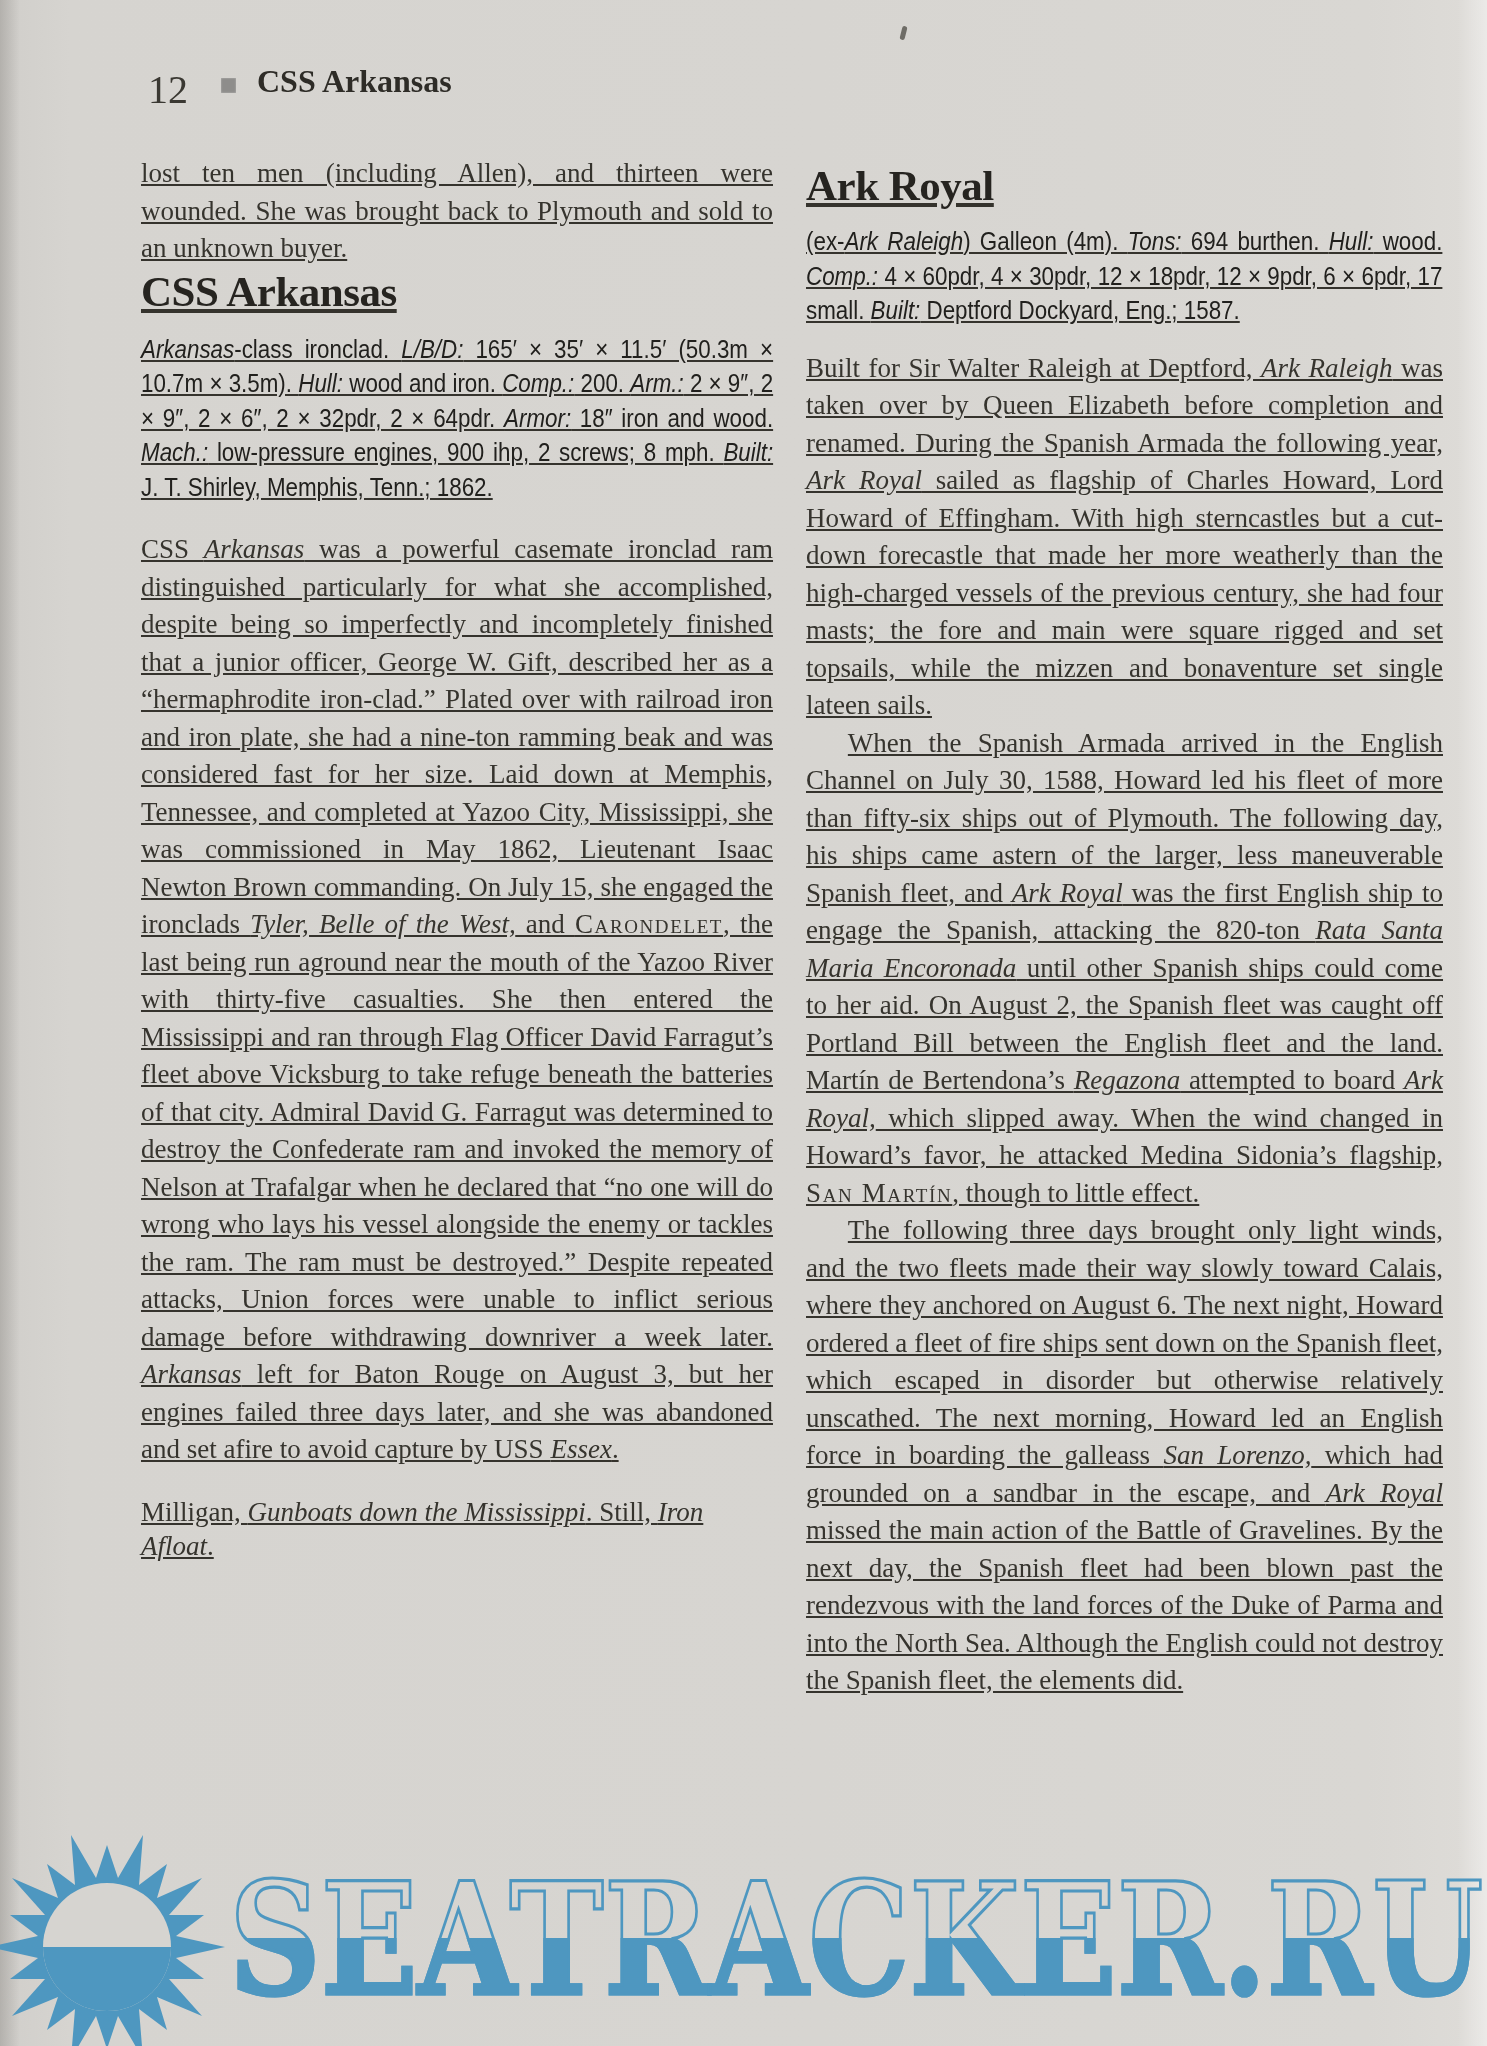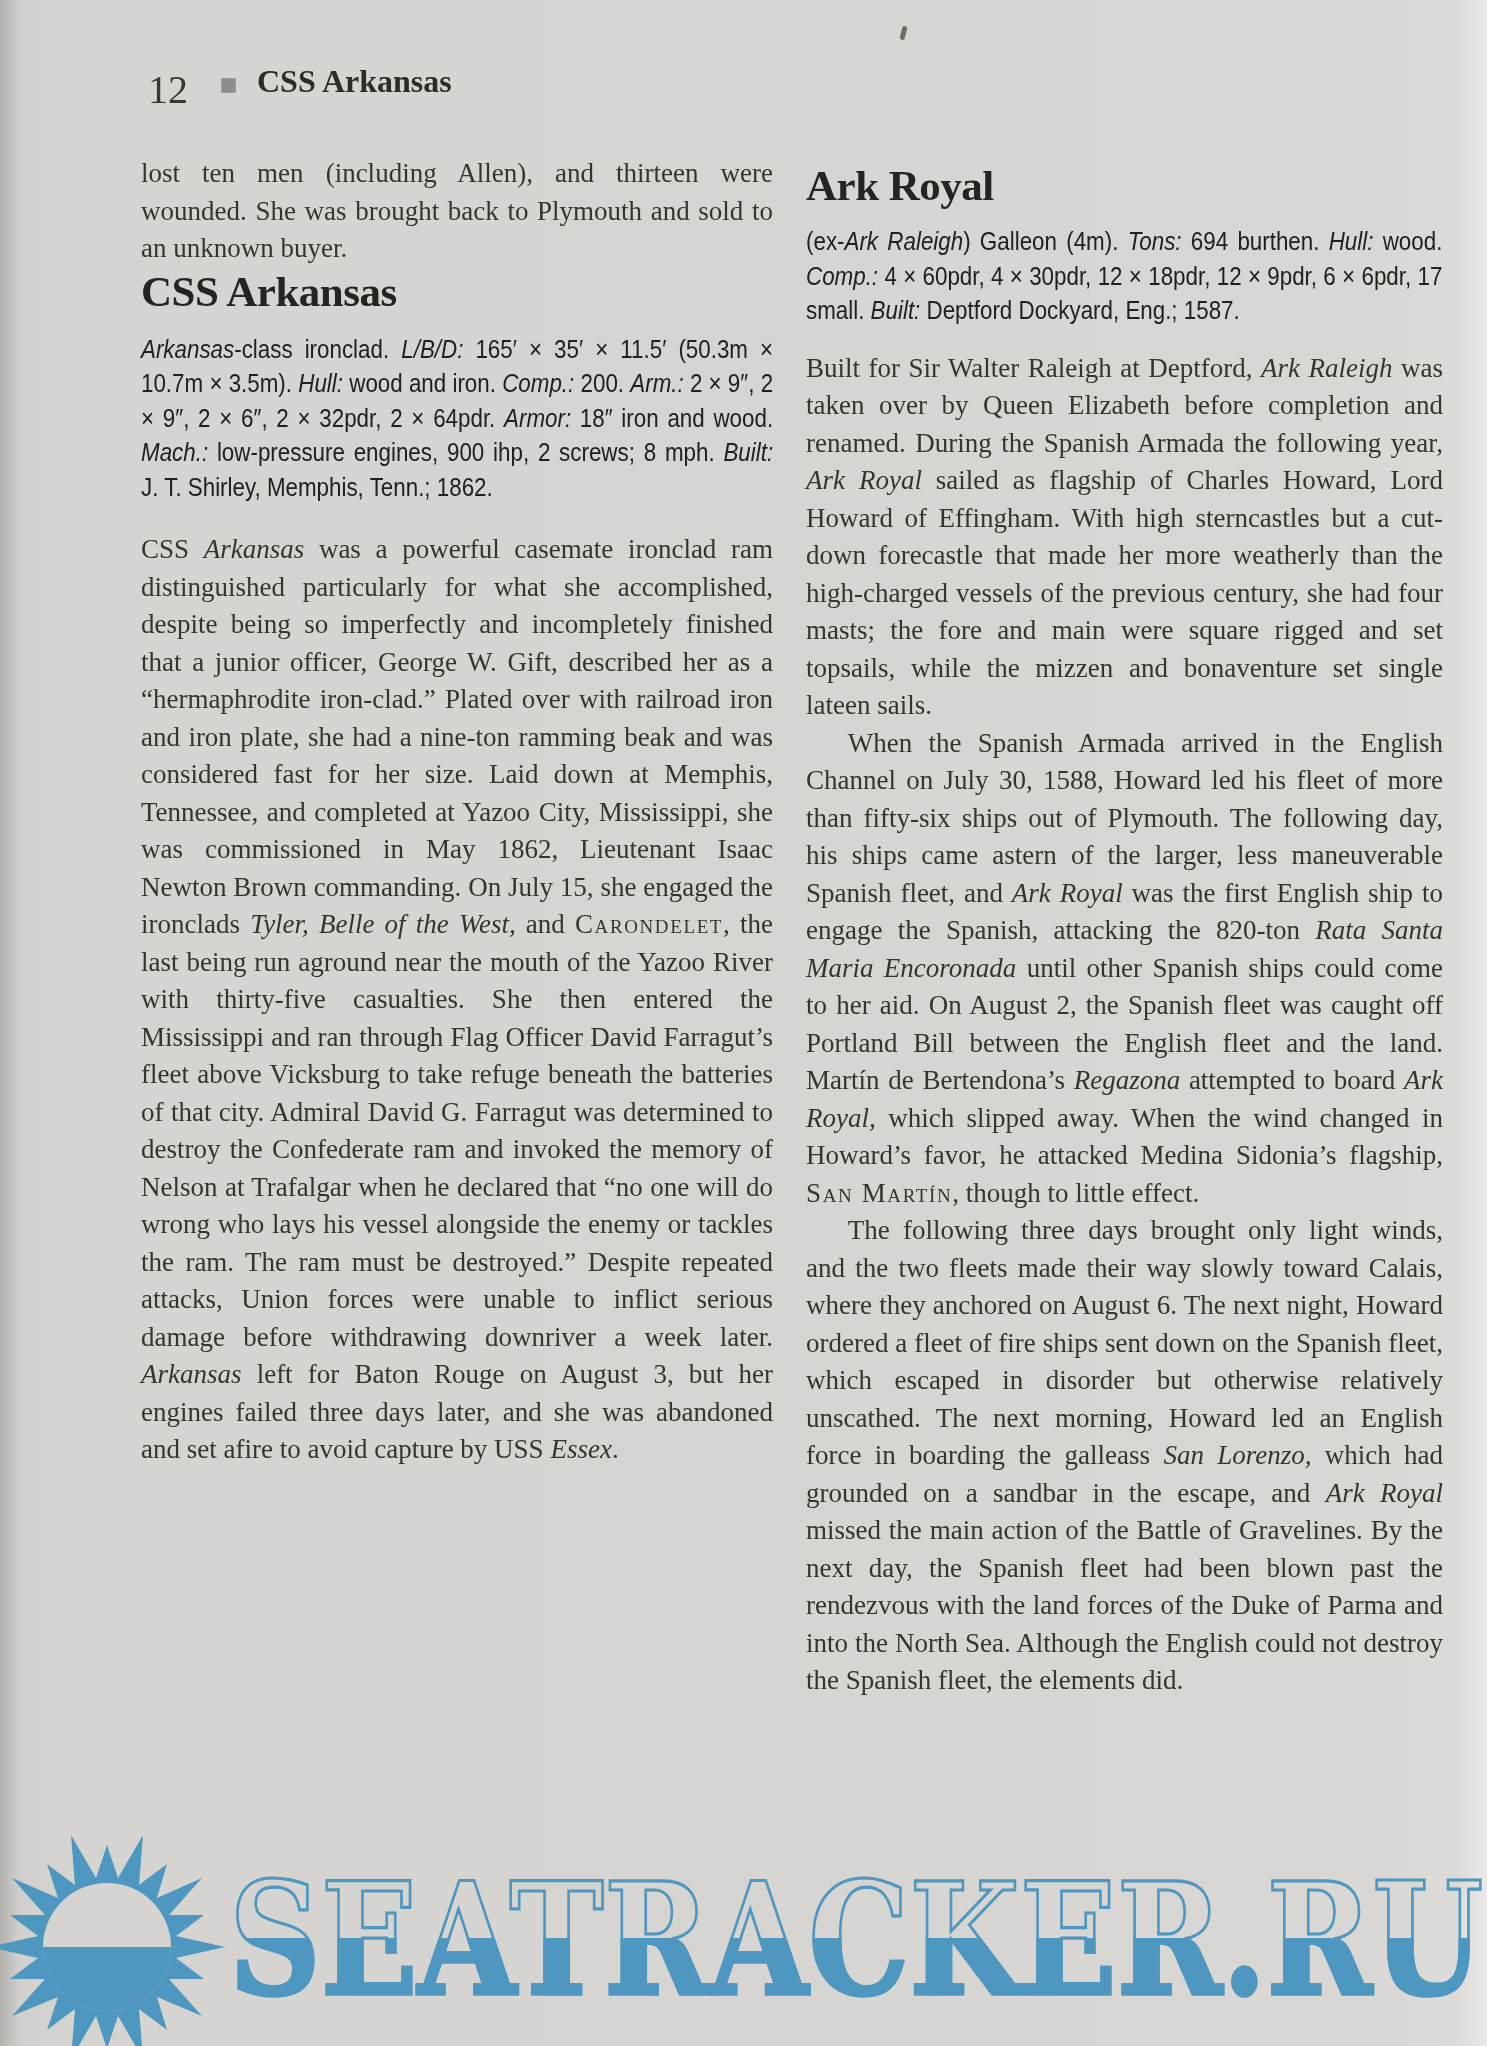--- a/index.html
+++ b/index.html
@@ -13,21 +13,21 @@
   .edge-shade-right{position:absolute;right:0;top:0;width:30px;height:100%;
     background:linear-gradient(90deg,rgba(255,255,255,0),rgba(255,255,255,.4));}
 
   
   .hdr-num{position:absolute;left:148px;top:66px;font-size:40px;color:#3a3832;}
   .bullet-sq{position:absolute;left:221px;top:78px;width:15px;height:15px;background:#8e8d8b;
     box-shadow:inset 0 0 2px rgba(255,255,255,.45);}
   .hdr-title{position:absolute;left:257px;top:63px;font-size:32px;font-weight:bold;color:#2e2c27;}
 
   
-  .col{position:absolute;}
+  .col{position:absolute;text-decoration:underline;}
   #col-left{left:141px;top:155px;width:632px;}
   #col-right{left:806px;top:162px;width:637px;}
 
   .bodytext{font-size:27px;line-height:37.5px;text-align:justify;color:#36342e;}
   .bodytext p{margin:0;}
   .bodytext p.ind{text-indent:1.55em;}
 
   .biblio{font-size:27px;line-height:34px;color:#36342e;}
 
   h1.art-heading{font-family:"Liberation Serif",serif;font-weight:bold;color:#262420;
@@ -79,20 +79,21 @@
 
 <div class="speck"></div>
 
 <div class="col" id="col-left">
   <div class="bodytext"><span>lost ten men (including Allen), and thirteen were wounded. She was brought back to Plymouth and sold to an unknown buyer.</span></div>
   <h1 class="art-heading mt-heading">CSS Arkansas</h1>
   <div class="specs mt-specs"><span class="it">Arkansas</span><span>-class ironclad. </span><span class="it">L/B/D:</span><span> 165′ × 35′ × 11.5′ (50.3m × 10.7m × 3.5m). </span><span class="it">Hull:</span><span> wood and iron. </span><span class="it">Comp.:</span><span> 200. </span><span class="it">Arm.:</span><span> 2 × 9″, 2 × 9″, 2 × 6″, 2 × 32pdr, 2 × 64pdr. </span><span class="it">Armor:</span><span> 18″ iron and wood. </span><span class="it">Mach.:</span><span> low-pressure engines, 900 ihp, 2 screws; 8 mph. </span><span class="it">Built:</span><span> J. T. Shirley, Memphis, Tenn.; 1862.</span></div>
   <div class="bodytext mt-body">
       <p><span>CSS </span><span class="it">Arkansas</span><span> was a powerful casemate ironclad ram distinguished particularly for what she accomplished, despite being so imperfectly and incompletely finished that a junior officer, George W. Gift, described her as a “hermaphrodite iron-clad.” Plated over with railroad iron and iron plate, she had a nine-ton ramming beak and was considered fast for her size. Laid down at Memphis, Tennessee, and completed at Yazoo City, Mississippi, she was commissioned in May 1862, Lieutenant Isaac Newton Brown commanding. On July 15, she engaged the ironclads </span><span class="it">Tyler, Belle of the West,</span><span> and </span><span class="sc">Carondelet</span><span>, the last being run aground near the mouth of the Yazoo River with thirty-five casualties. She then entered the Mississippi and ran through Flag Officer David Farragut’s fleet above Vicksburg to take refuge beneath the batteries of that city. Admiral David G. Farragut was determined to destroy the Confederate ram and invoked the memory of Nelson at Trafalgar when he declared that “no one will do wrong who lays his vessel alongside the enemy or tackles the ram. The ram must be destroyed.” Despite repeated attacks, Union forces were unable to inflict serious damage before withdrawing downriver a week later. </span><span class="it">Arkansas</span><span> left for Baton Rouge on August 3, but her engines failed three days later, and she was abandoned and set afire to avoid capture by USS </span><span class="it">Essex</span><span>.</span></p>
     </div>
+  <div class="biblio mt-biblio2"><span>Milligan, </span><span class="it">Gunboats down the Mississippi</span><span>. Still, </span><span class="it">Iron Afloat</span><span>.</span></div>
 </div>
 
 <div class="col" id="col-right">
   <h1 class="art-heading">Ark Royal</h1>
   <div class="specs mt-specs-r"><span>(ex-</span><span class="it">Ark Raleigh</span><span>) Galleon (4m). </span><span class="it">Tons:</span><span> 694 burthen. </span><span class="it">Hull:</span><span> wood. </span><span class="it">Comp.:</span><span> 4 × 60pdr, 4 × 30pdr, 12 × 18pdr, 12 × 9pdr, 6 × 6pdr, 17 small. </span><span class="it">Built:</span><span> Deptford Dockyard, Eng.; 1587.</span></div>
   <div class="bodytext mt-body-r">
       <p><span>Built for Sir Walter Raleigh at Deptford, </span><span class="it">Ark Raleigh</span><span> was taken over by Queen Elizabeth before completion and renamed. During the Spanish Armada the following year, </span><span class="it">Ark Royal</span><span> sailed as flagship of Charles Howard, Lord Howard of Effingham. With high sterncastles but a cut-down forecastle that made her more weatherly than the high-charged vessels of the previous century, she had four masts; the fore and main were square rigged and set topsails, while the mizzen and bonaventure set single lateen sails.</span></p>
       <p class="ind"><span>When the Spanish Armada arrived in the English Channel on July 30, 1588, Howard led his fleet of more than fifty-six ships out of Plymouth. The following day, his ships came astern of the larger, less maneuverable Spanish fleet, and </span><span class="it">Ark Royal</span><span> was the first English ship to engage the Spanish, attacking the 820-ton </span><span class="it">Rata Santa Maria Encoronada</span><span> until other Spanish ships could come to her aid. On August 2, the Spanish fleet was caught off Portland Bill between the English fleet and the land. Martín de Bertendona’s </span><span class="it">Regazona</span><span> attempted to board </span><span class="it">Ark Royal,</span><span> which slipped away. When the wind changed in Howard’s favor, he attacked Medina Sidonia’s flagship, </span><span class="sc">San Martín</span><span>, though to little effect.</span></p>
       <p class="ind"><span>The following three days brought only light winds, and the two fleets made their way slowly toward Calais, where they anchored on August 6. The next night, Howard ordered a fleet of fire ships sent down on the Spanish fleet, which escaped in disorder but otherwise relatively unscathed. The next morning, Howard led an English force in boarding the galleass </span><span class="it">San Lorenzo,</span><span> which had grounded on a sandbar in the escape, and </span><span class="it">Ark Royal</span><span> missed the main action of the Battle of Gravelines. By the next day, the Spanish fleet had been blown past the rendezvous with the land forces of the Duke of Parma and into the North Sea. Although the English could not destroy the Spanish fleet, the elements did.</span></p>
     </div>

